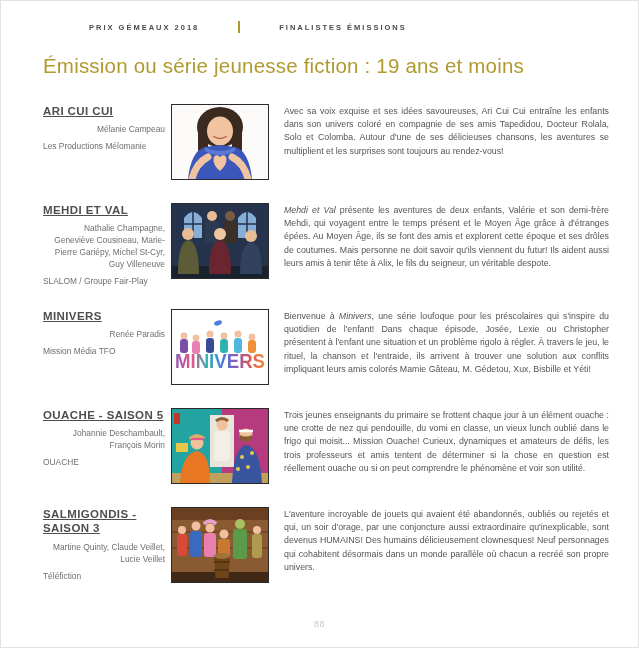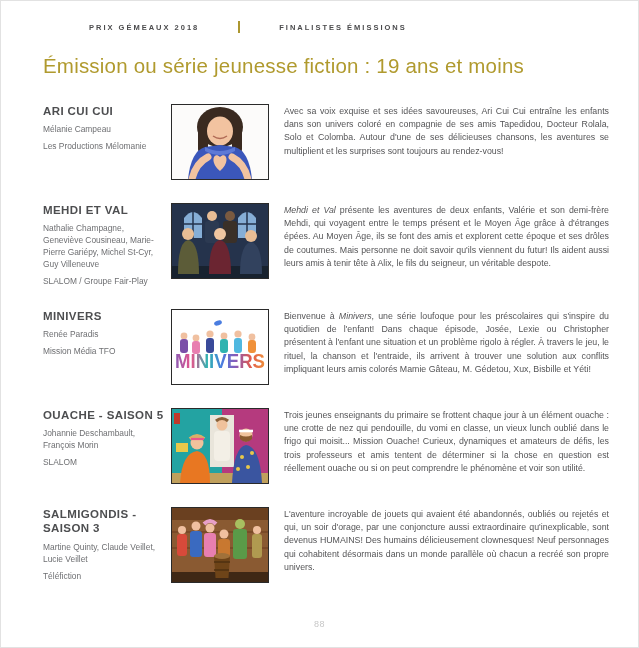--- a/index.html
+++ b/index.html
@@ -34,23 +34,24 @@
     display:flex;align-items:flex-start;
     margin-bottom:21px;
     min-height:78px;
   }
   .info{width:128px;flex:0 0 128px;padding-right:6px;box-sizing:border-box;}
   .show-title{
     margin:0 0 6px 0;
     font-size:11.5px;font-weight:bold;
     letter-spacing:.4px;color:#4d4e50;
     line-height:1.25;
+    text-decoration:underline;
   }
   .names{
-    margin:0;font-size:8.4px;color:#6e6f72;line-height:1.42;
+    margin:0;font-size:8.4px;color:#6e6f72;line-height:1.42;text-align:right;
   }
   .company{
     margin:5px 0 0 0;font-size:8.4px;color:#6e6f72;line-height:1.42;
   }
   .photo{
     flex:0 0 98px;width:98px;height:76px;
     border:1px solid #2a2a2a;
     box-sizing:border-box;
     margin-right:15px;
     background:#fff;
@@ -171,21 +172,21 @@
         <text x="48" y="58" text-anchor="middle" font-family="Liberation Sans, sans-serif" font-size="20" font-weight="bold" fill="url(#miniGrad)" textLength="90" lengthAdjust="spacingAndGlyphs">MINIVERS</text>
       </svg>
     </div>
     <p class="desc"><span>Bienvenue à </span><i>Minivers</i><span>, une série loufoque pour les préscolaires qui s'inspire du quotidien de l'enfant! Dans chaque épisode, Josée, Lexie ou Christopher présentent à l'enfant une situation et un problème rigolo à régler. À travers le jeu, le rituel, la chanson et l'entraide, ils arrivent à trouver une solution aux conflits impliquant leurs amis colorés Mamie Gâteau, M. Gédetou, Xux, Bisbille et Yéti!</span></p>
   </section>
 
   <section class="row">
     <div class="info">
       <h2 class="show-title">OUACHE - SAISON 5</h2>
       <p class="names">Johannie Deschambault, François Morin</p>
-      <p class="company">SLALOM</p>
+      <p class="company">OUACHE</p>
     </div>
     <div class="photo">
       <svg viewBox="0 0 96 74" xmlns="http://www.w3.org/2000/svg">
         <rect width="50" height="74" fill="#23a3a2"></rect>
         <rect x="50" width="46" height="74" fill="#b53a7e"></rect>
         <rect x="38" y="6" width="24" height="52" fill="#e9e5db"></rect>
         <rect x="2" y="4" width="6" height="11" fill="#c0392b"></rect>
         <rect x="4" y="34" width="12" height="9" fill="#e8c84a"></rect>
         <rect y="64" width="96" height="10" fill="#c0a05c"></rect>
         <circle cx="50" cy="16" r="5.5" fill="#f0c29c"></circle>

